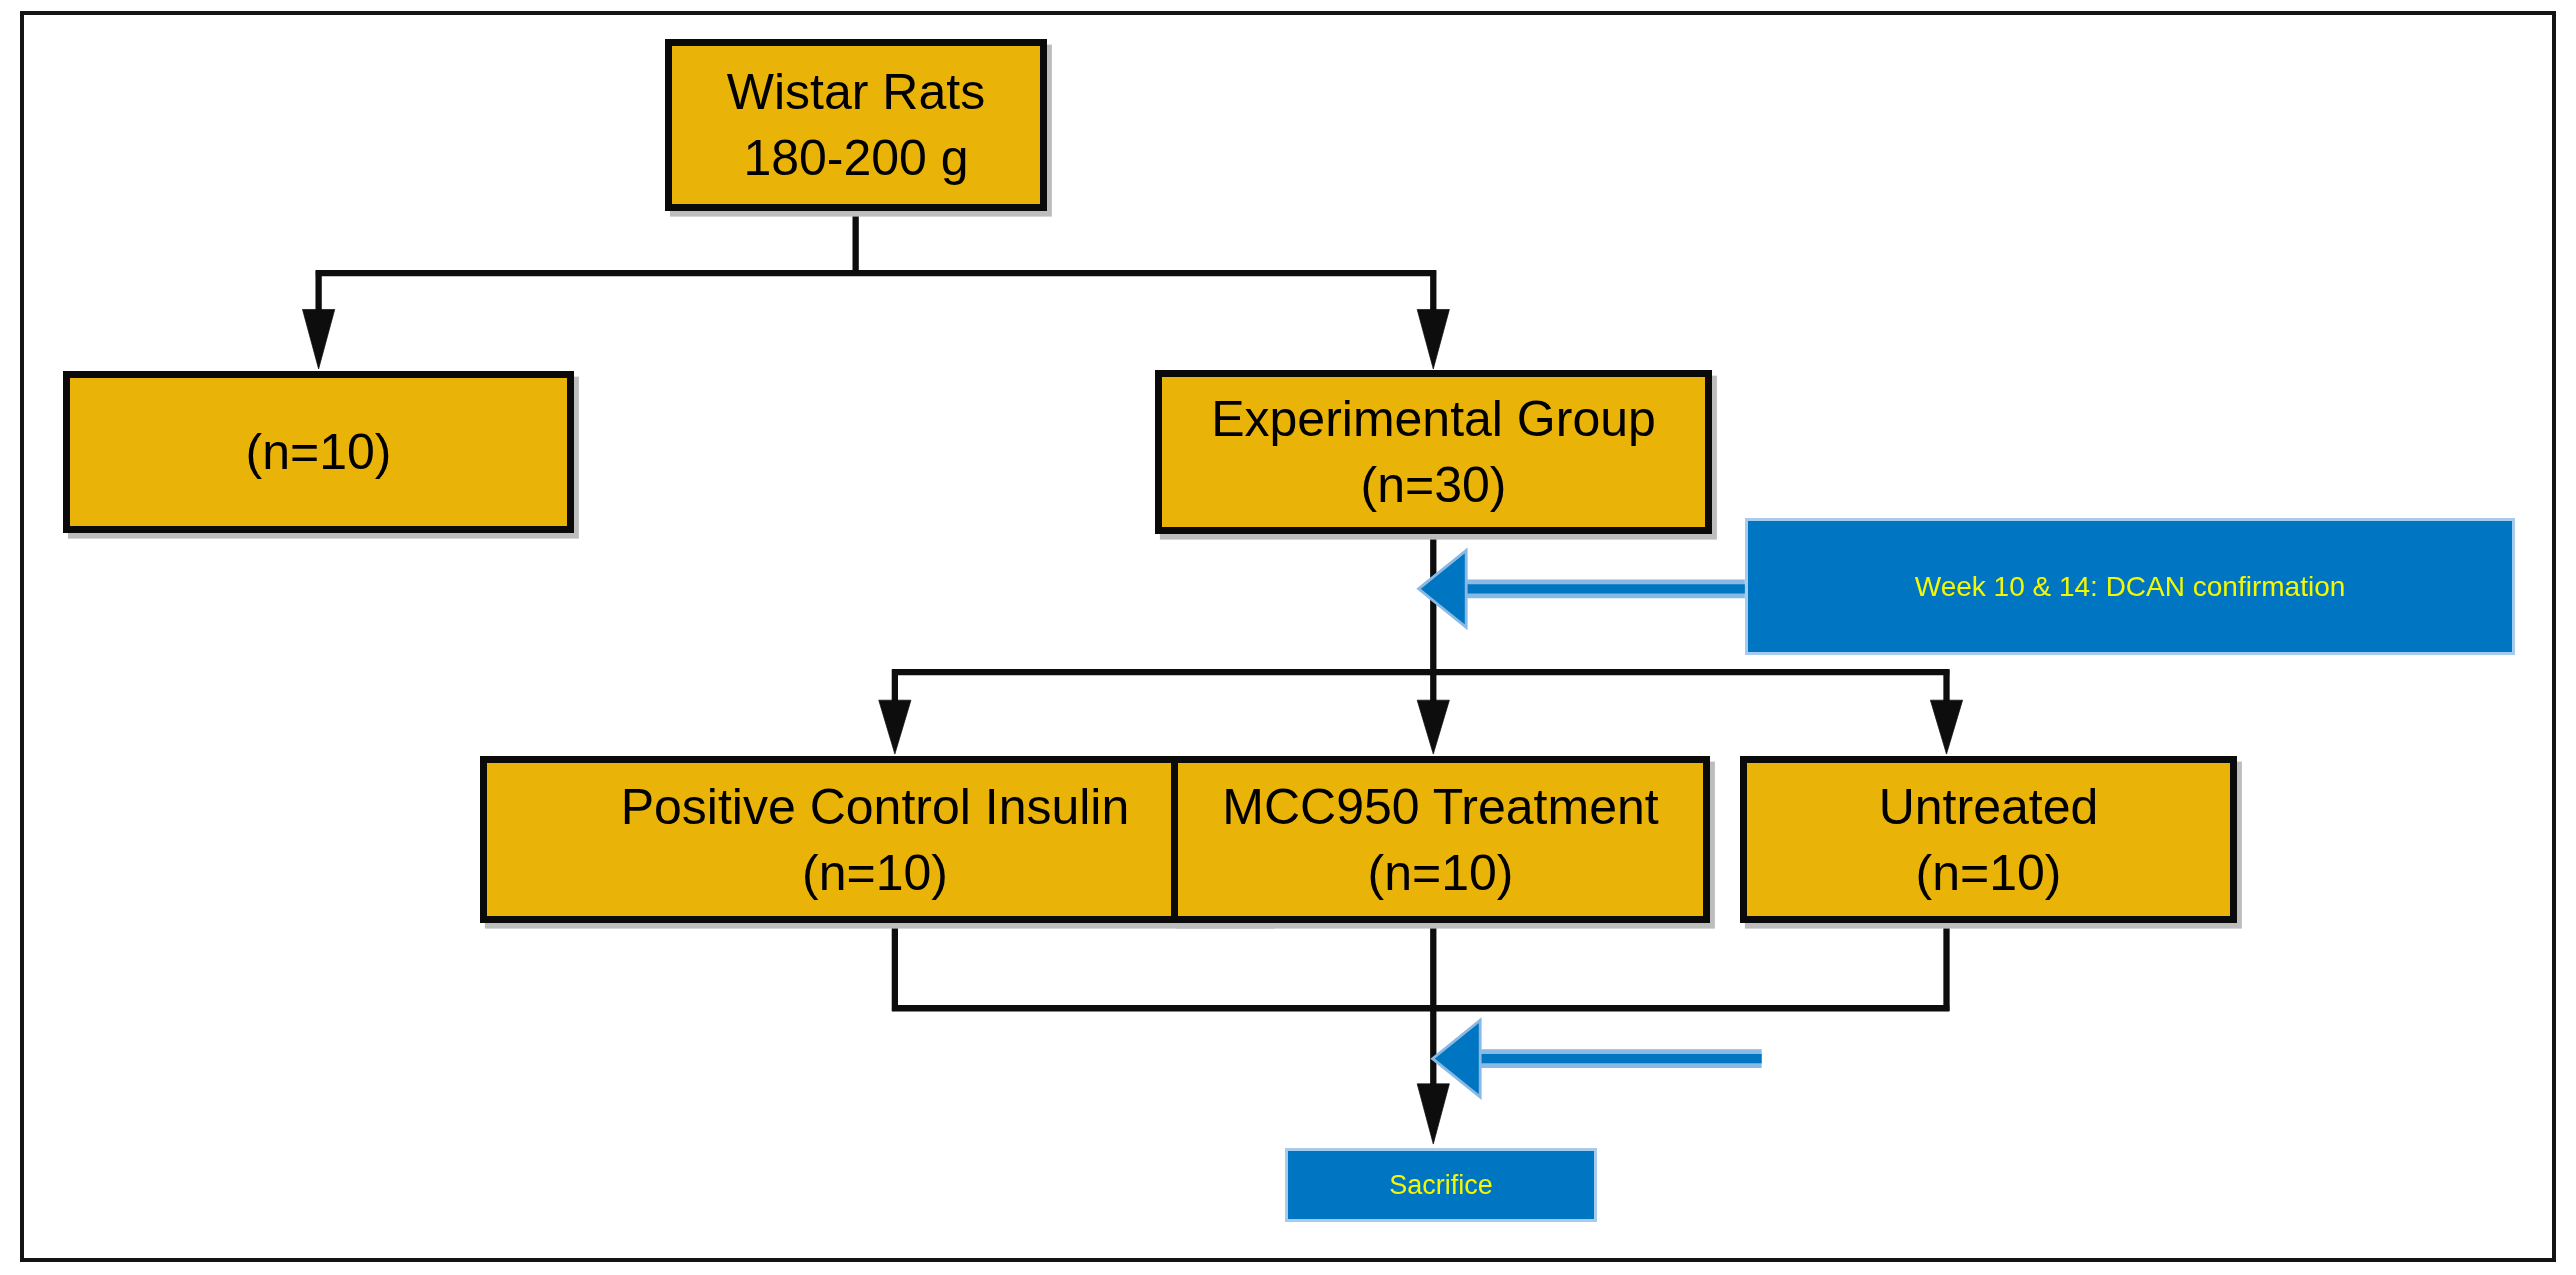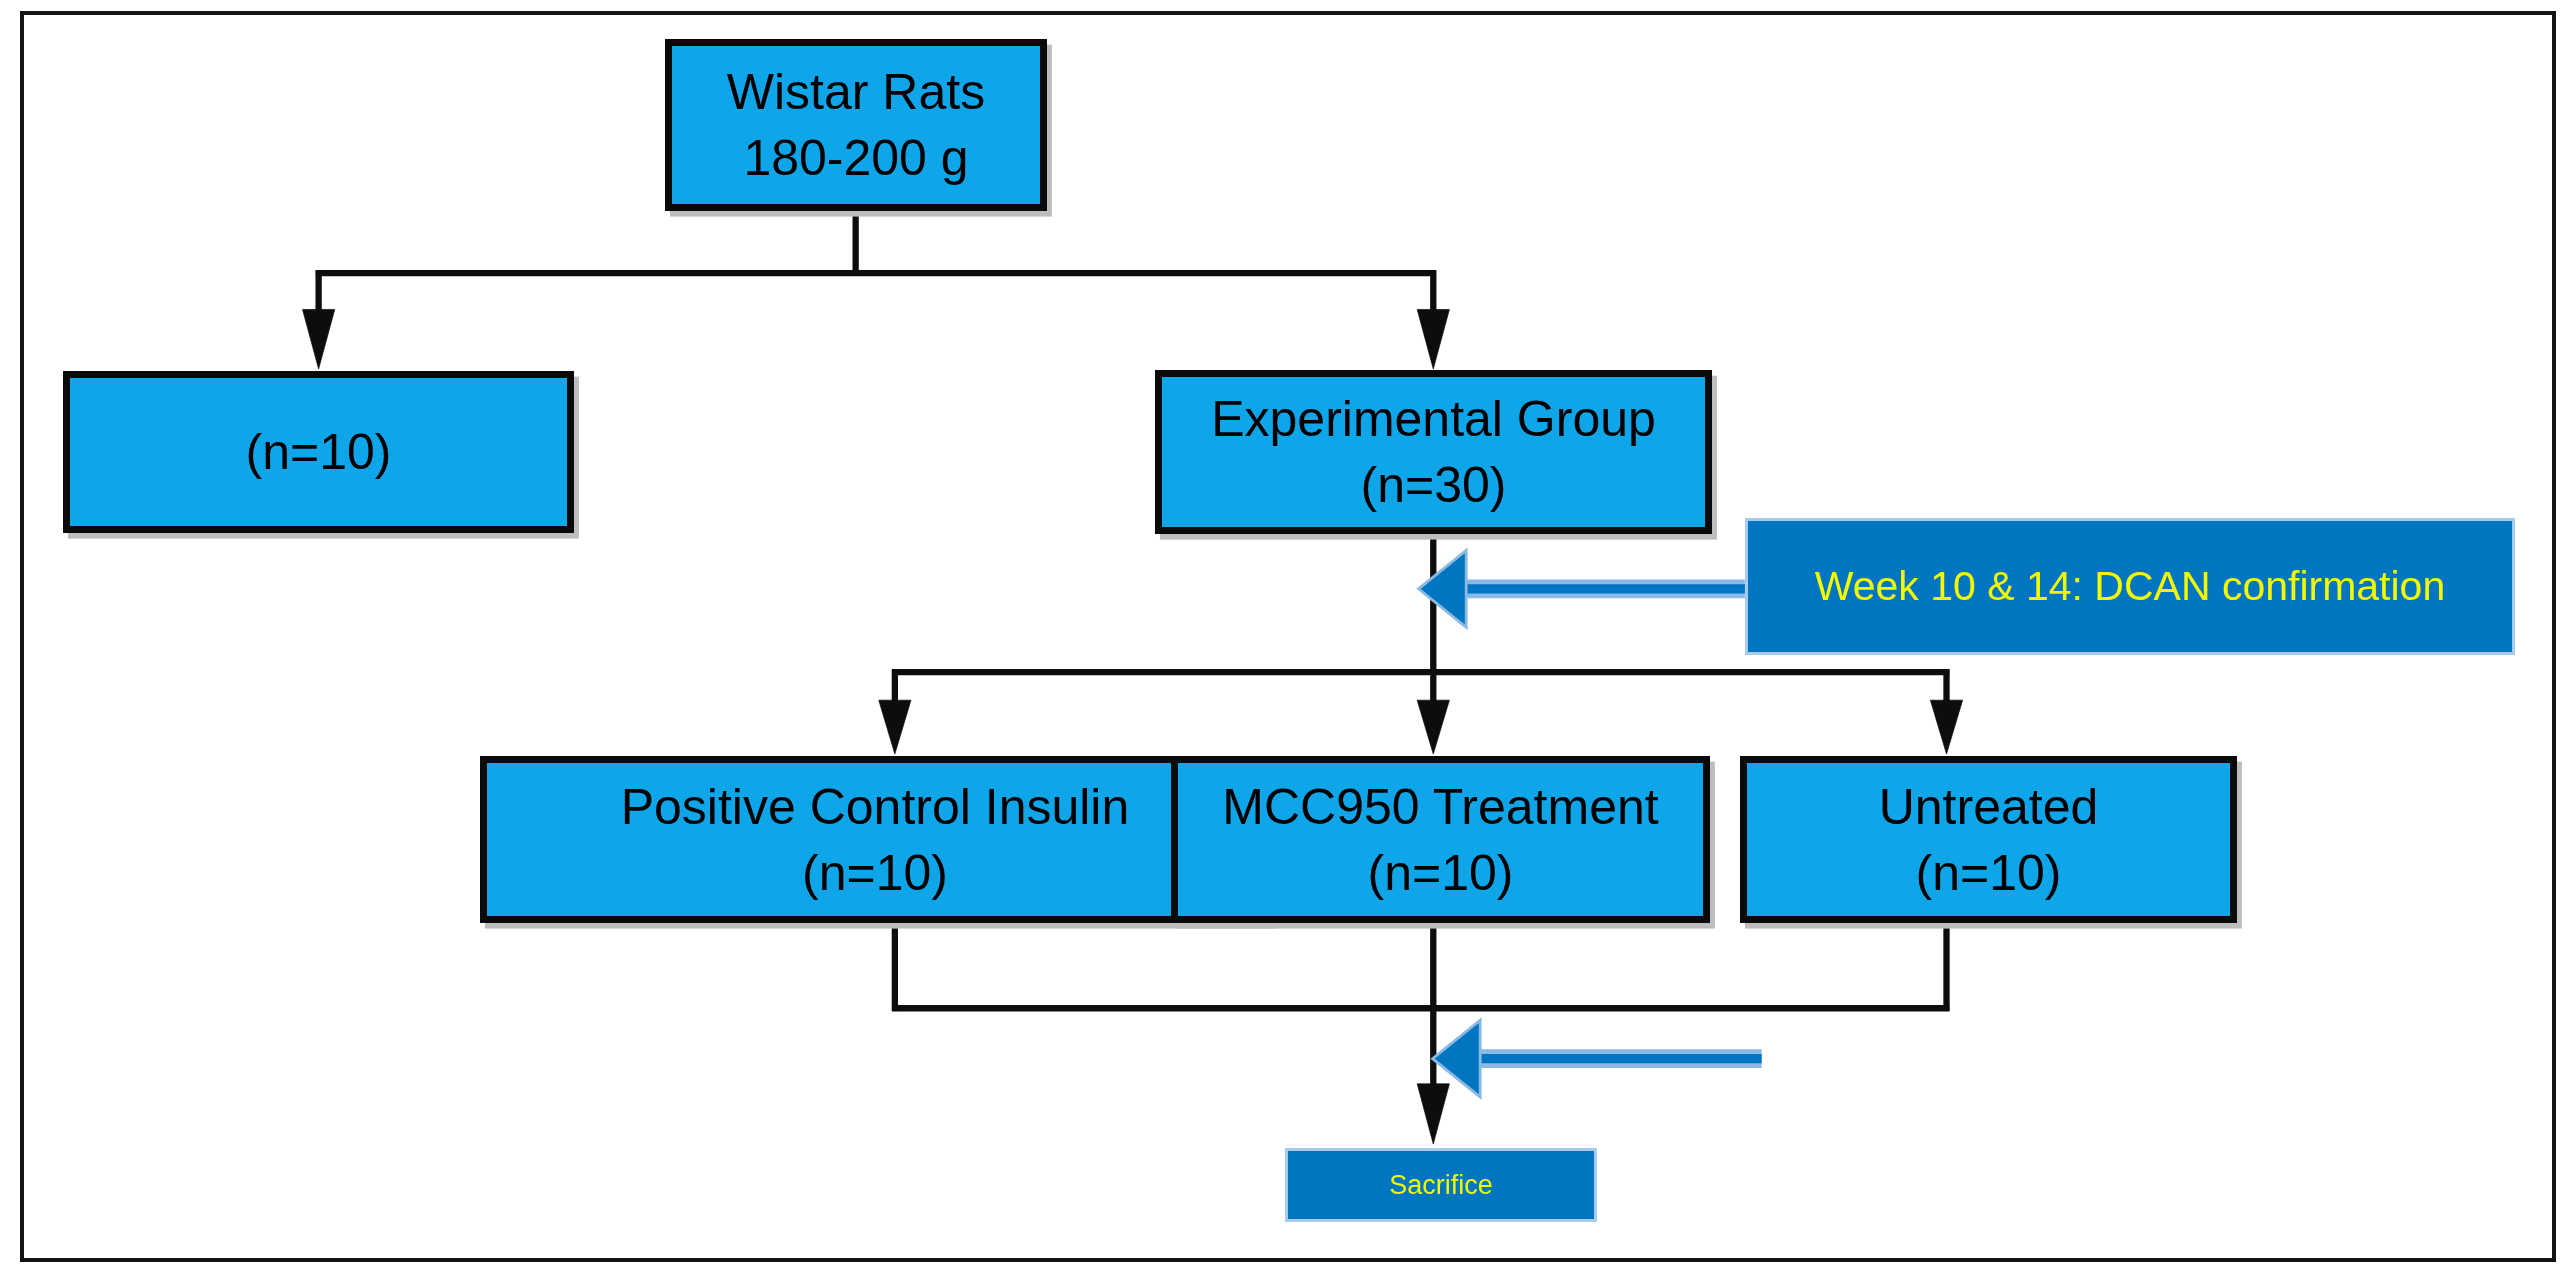--- a/index.html
+++ b/index.html
@@ -17,21 +17,21 @@
   }
   #frame {
     position: absolute;
     left: 19.6px; top: 11.2px;
     width: 2536px; height: 1251px;
     border: 4.2px solid #141414;
     box-sizing: border-box;
   }
   .node {
     position: absolute;
-    background: #0ea5e9;
+    background: #eab308;
     border: 7px solid #0a0a0a;
     box-shadow: 4.9px 5.6px 0 #bdbdbd;
     box-sizing: border-box;
     display: flex;
     flex-direction: column;
     align-items: center;
     justify-content: center;
     text-align: center;
     color: #000000;
     font-size: 50px;
@@ -42,21 +42,21 @@
     position: absolute;
     background: #0076C2;
     border: 3.5px solid #A6CBEC;
     box-sizing: border-box;
     display: flex;
     flex-direction: column;
     align-items: center;
     justify-content: center;
     text-align: center;
     color: #F4F800;
-    font-size: 41px;
+    font-size: 28px;
     line-height: 1.5;
     white-space: nowrap;
   }
   #node-wistar       { left: 665px;  top: 39px;   width: 382px; height: 172px; }
   #node-control      { left: 63px;   top: 371px;  width: 511px; height: 162px; }
   #node-experimental { left: 1155px; top: 370px;  width: 557px; height: 164px; }
   #node-positive     { left: 480px;  top: 756px; width: 790px; height: 167px; }
   #node-mcc950       { left: 1171px; top: 756px; width: 539px; height: 167px; }
   #node-untreated    { left: 1740px; top: 756px; width: 497px; height: 167px; }
   #callout-dcan      { left: 1745px; top: 518px;  width: 770px; height: 137px; }

